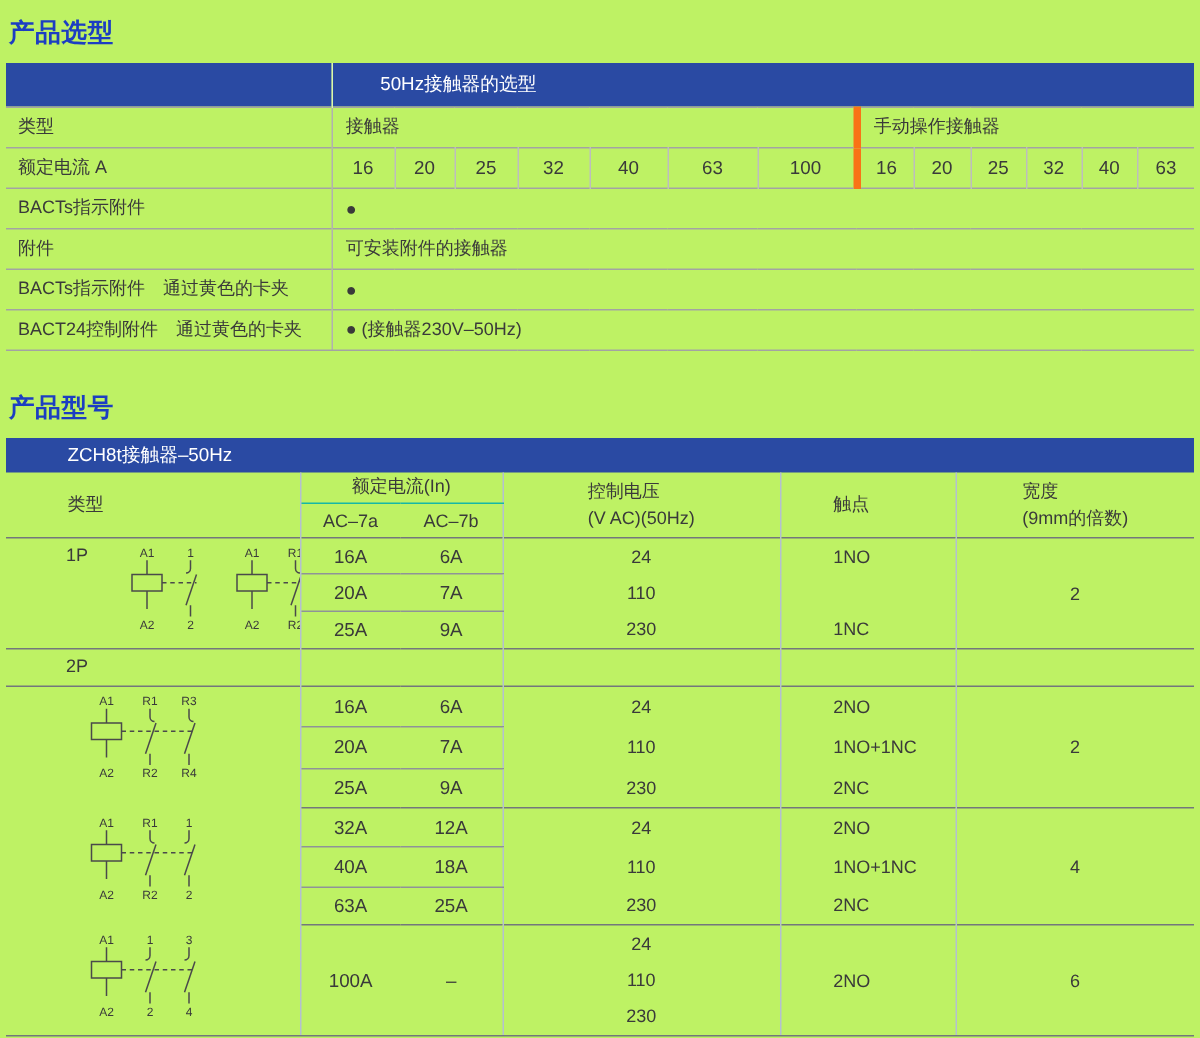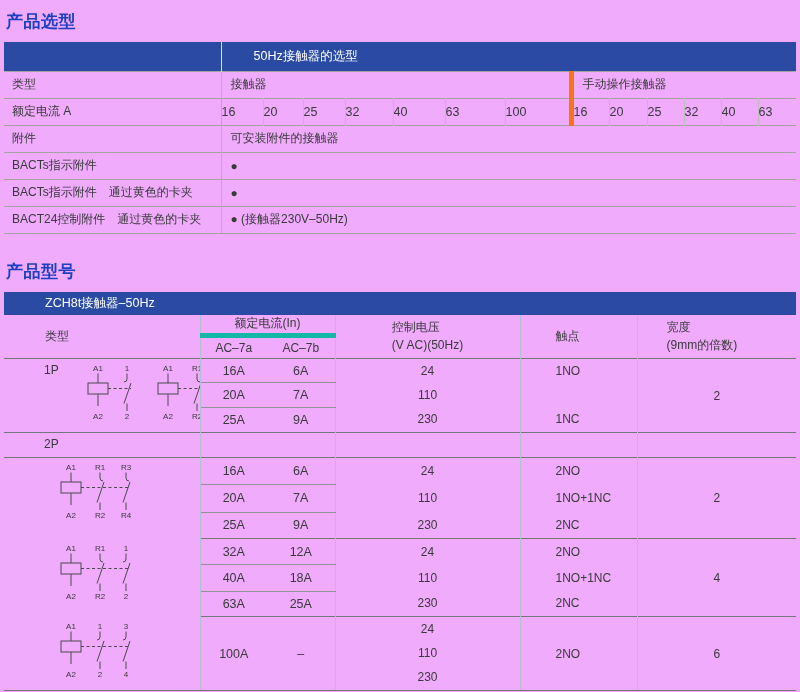--- a/index.html
+++ b/index.html
@@ -1,55 +1,55 @@
 <!DOCTYPE html>
 <html style="--heading: #1c3ec2; --bar: #2a4aa3;"><head>
 <meta charset="utf-8">
 <style>
   html,body{margin:0;padding:0;background:#fff;}
   .page{
     width:800px;height:692px;box-sizing:border-box;
-    padding:4px;position:relative;background:#f0abfc;
+    padding:4px;position:relative;background:#bef264;
     font-family:"Liberation Sans",sans-serif;color:#3a3a3a;
   }
   h1.sec{
     font-size:17px;font-weight:bold;color:var(--heading,#1c3ec2);
     margin:6px 0 9px 2px;letter-spacing:.5px;
   }
   table{border-collapse:collapse;table-layout:fixed;width:792px;}
   td{font-size:12px;color:#3a3a3a;overflow:hidden;white-space:nowrap;}
 
   
   .t1 tr{height:27px;}
   .t1 tr.bar{height:29px;}
   .t1 td{border-top:1px solid #a3a3a3;padding:0;}
   .t1 tr:first-child td{border-top:none;padding-left:32px;}
   .t1 tr:last-child td{border-bottom:1px solid #a3a3a3;}
   .t1 .blue{background:var(--bar,#2a4aa3);border-top:none;}
   .t1 .bartext{color:#fff;font-size:12.5px;padding-left:9px;}
   .t1 .blue-spacer{border-right:1px solid rgba(255,255,255,.45);}
   .t1 .lbl{padding-left:8px;border-right:1px solid #b0b0b0;}
   .t1 .val{padding-left:9px;}
-  .t1 .num{border-right:1px solid #bdbdbd;font-size:12.5px;}
+  .t1 .num{text-align:center;border-right:1px solid #bdbdbd;font-size:12.5px;}
   .t1 .num:last-child{border-right:none;}
   .t1 .sec-split{border-right:5px solid #f97316;}
 
   
   .t2wrap{border-bottom:1.5px solid #73777c;}
   .t2 td{padding:0;}
   .t2 .bluebar{background:var(--bar,#2a4aa3);color:#fff;font-size:12.5px;padding-left:41px;}
   .t2 .vr{border-right:1px solid #b3c0d0;}
-  .t2 .bb-light{border-bottom:5px solid #14b8a6;margin-top:32px;}
+  .t2 .bb-light{border-bottom:1px solid #14b8a6;margin-top:32px;}
   .t2 .bb-mid{border-bottom:1px solid #8f9398;}
   .t2 .bt-dark{border-top:1.5px solid #73777c;}
   .t2 .ctr{text-align:center;}
   .t2 .hlbl{padding-left:41px;}
   .t2 .hctr{text-align:center;margin-left:16px;}
   .t2 .hblock{display:inline-block;text-align:left;line-height:1.55;}
-  .t2 .wcell{padding-left:29px;margin-left:33px;}
+  .t2 .wcell{padding-left:44px;margin-left:33px;}
   .t2 .contacts{padding-left:35px;}
   .t2 .curr{font-size:12.5px;}
   .t2 .typecell{vertical-align:top;}
   .typewrap{display:flex;align-items:flex-start;margin-left:40px;margin-top:3px;}
   .plabel{font-size:12px;margin-right:24px;margin-top:1px;display:inline-block;}
   .t2 svg{display:block;}
   .t2 svg text{font-size:8px;fill:#3a3a3a;font-family:"Liberation Sans",sans-serif;}
   .t2 svg line,.t2 svg rect,.t2 svg path{stroke:#4a4a4a;stroke-width:1;fill:none;}
   .t2 svg .dash{stroke-dasharray:3 2.5;}
   .vline div,.cline div{text-align:inherit;}
@@ -98,26 +98,26 @@
           <td class="num">63</td>
           <td class="num sec-split">100</td>
           <td class="num">16</td>
           <td class="num">20</td>
           <td class="num">25</td>
           <td class="num">32</td>
           <td class="num">40</td>
           <td class="num">63</td>
         </tr>
     <tr>
+          <td class="lbl">BACTs指示附件</td>
+          <td class="val bullet-val" colspan="13">●</td>
+        </tr>
+        <tr>
           <td class="lbl">附件</td>
           <td class="val bullet-val" colspan="13">可安装附件的接触器</td>
-        </tr>
-        <tr>
-          <td class="lbl">BACTs指示附件</td>
-          <td class="val bullet-val" colspan="13">●</td>
         </tr>
         <tr>
           <td class="lbl">BACTs指示附件　通过黄色的卡夹</td>
           <td class="val bullet-val" colspan="13">●</td>
         </tr>
         <tr>
           <td class="lbl">BACT24控制附件　通过黄色的卡夹</td>
           <td class="val bullet-val" colspan="13">● (接触器230V–50Hz)</td>
         </tr>
       </tbody>

